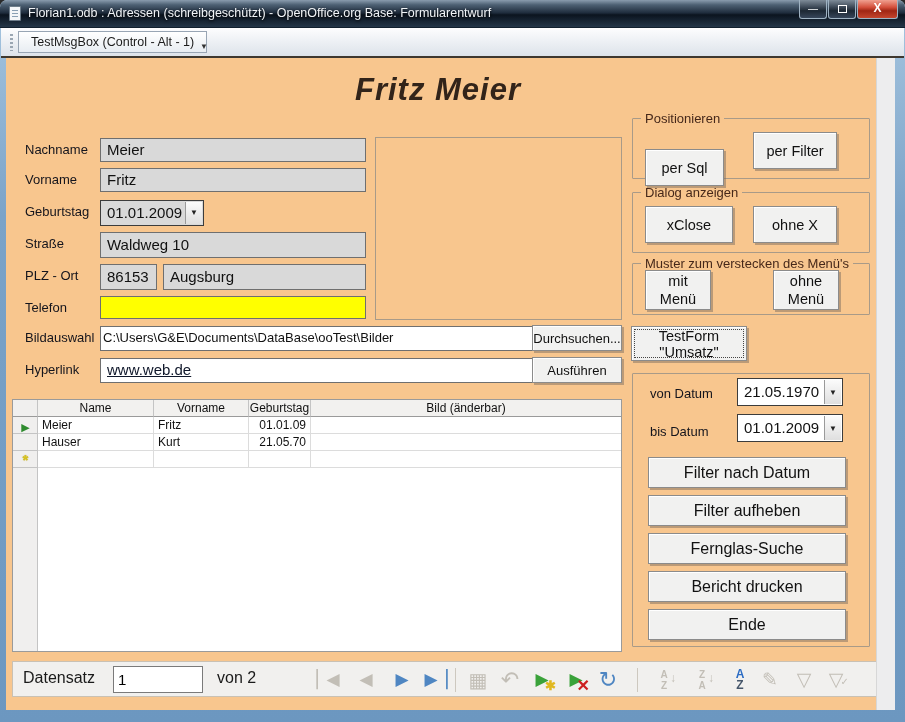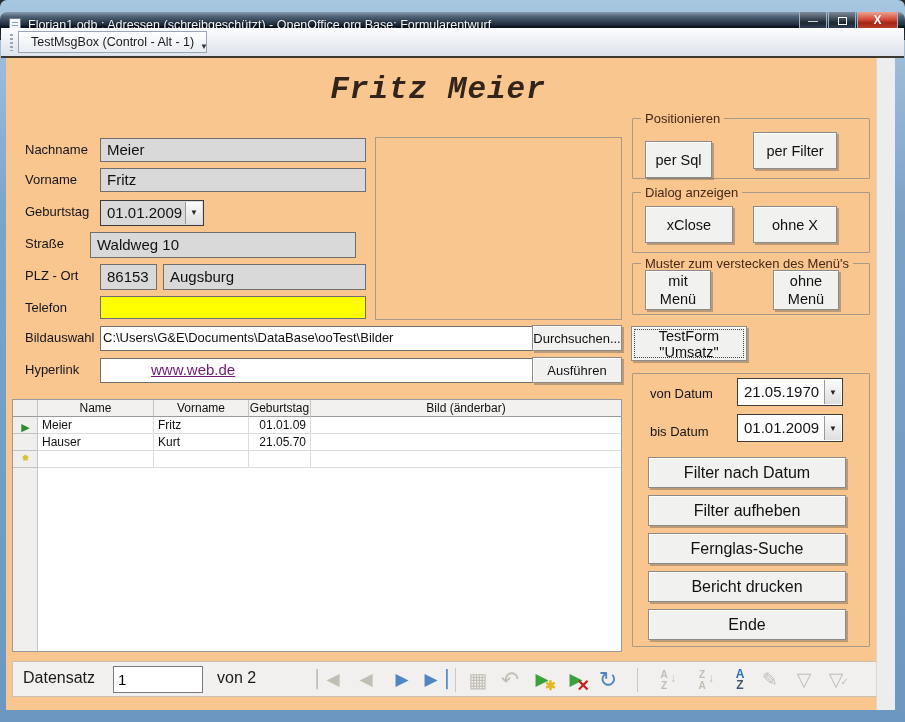--- a/index.html
+++ b/index.html
@@ -6,21 +6,21 @@
   html,body { background:#333; }
   body { font-family:"Liberation Sans", sans-serif; }
   #window {
     position:relative; width:905px; height:722px; overflow:hidden;
     border-radius:7px 7px 0 0;
     background:linear-gradient(180deg,#a7c6e0 0%, #7ba3c8 30%, #6c97c0 100%);
     box-shadow:0 0 10px rgba(0,0,0,.6);
   }
   
   .titlebar {
-    position:absolute; top:12px; left:0; right:0; height:28px;
+    position:absolute; top:0; left:0; right:0; height:28px;
     border-radius:7px 7px 0 0;
     background:linear-gradient(180deg,#8a9cae 0%, #4d6073 18%, #1e2c3c 48%, #0b141f 55%, #243648 100%);
     border-bottom:1px solid #11202e;
   }
   .titlebar .doc-icon {
     position:absolute; left:9px; top:6px; width:12px; height:15px;
     background:#f4f6f8; border:1px solid #6e7d8a; border-radius:1px;
   }
   .titlebar .doc-icon::before {
     content:""; position:absolute; left:2px; top:3px; width:6px; height:1px;
@@ -71,21 +71,21 @@
     position:absolute; left:6px; top:0; width:870px; height:652px;
     background:#f8c68e; overflow:hidden;
   }
   .scrollstrip {
     position:absolute; left:876px; top:0; width:19px; height:652px;
     background:#ededee; border-left:1px solid #d7d7d7;
   }
   
   .form-title {
     position:absolute; left:0; top:14px; width:864px; text-align:center;
-    font-family:Liberation Mono, monospace; font-style:italic; font-weight:bold;
+    font-family:Liberation Sans, sans-serif; font-style:italic; font-weight:bold;
     font-size:31px; color:#32241a; letter-spacing:1px;
   }
   .flabel {
     position:absolute; left:19px; height:24px; line-height:24px;
     font-size:13px; color:#14141c;
   }
   .field {
     position:absolute; background:#d9d9d9; border:1px solid #6f6f6f;
     font-size:15px; color:#111; padding:0 6px; line-height:22px; overflow:hidden;
     white-space:nowrap;
@@ -94,21 +94,21 @@
   .field.yellow { background:#ffff00; }
   .combo { position:absolute; border:1px solid #3c3c3c; font-size:15px; color:#111; }
   .combo .cval { position:absolute; left:6px; top:0; bottom:0; line-height:24px; }
   .combo .carrow {
     position:absolute; right:1px; top:1px; bottom:1px; width:17px;
     background:linear-gradient(180deg,#fbfbfb,#dfdfdf); border-left:1px solid #9a9a9a;
     text-align:center; font-size:8px; color:#222; line-height:22px;
   }
   .combo.gray { background:#d9d9d9; }
   .combo.white { background:#fff; }
-  .hyperlink-text { color:#701a75; text-decoration:underline;margin-left:44px; }
+  .hyperlink-text { color:#0f172a; text-decoration:underline; }
   .img-frame {
     position:absolute; left:369px; top:79px; width:247px; height:183px;
     border:1px solid #a89a88;
   }
   .btn {
     position:absolute; background:#f1f1f0; border:1px solid #8b8b8b;
     box-shadow:2px 2px 0 rgba(125,110,95,.5), inset 1px 1px 0 #ffffff;
     text-align:center; color:#111; cursor:default;
     display:flex; align-items:center; justify-content:center; white-space:pre-line;
   }
@@ -213,37 +213,37 @@
       <div class="flabel" style="top:300px">Hyperlink</div>
 
       <div class="field" style="left:94px; top:80px;  width:266px; height:24px">Meier</div>
       <div class="field" style="left:94px; top:110px; width:266px; height:24px">Fritz</div>
 
       <div class="combo gray" style="left:94px; top:142px; width:104px; height:26px">
         <span class="cval">01.01.2009</span>
         <span class="carrow">▼</span>
       </div>
 
-      <div class="field" style="left:84px; top:174px; width:266px; height:26px; line-height:24px">Waldweg 10</div>
+      <div class="field" style="left:94px; top:174px; width:266px; height:26px; line-height:24px">Waldweg 10</div>
       <div class="field" style="left:94px; top:206px; width:57px; height:26px; line-height:24px">86153</div>
       <div class="field" style="left:157px; top:206px; width:203px; height:26px; line-height:24px">Augsburg</div>
       <div class="field yellow" style="left:94px; top:238px; width:266px; height:23px"></div>
 
       <div class="field white" style="left:94px; top:268px; width:434px; height:25px; font-size:13px; padding:0 2px">C:\Users\G&amp;E\Documents\DataBase\ooTest\Bilder</div>
       <div class="btn small" style="left:526px; top:267px; width:90px; height:26px">Durchsuchen...</div>
 
       <div class="field white" style="left:94px; top:300px; width:434px; height:25px"><span class="hyperlink-text">www.web.de</span></div>
       <div class="btn small" style="left:526px; top:299px; width:90px; height:26px">Ausführen</div>
 
       <div class="img-frame"></div>
 
       <fieldset class="grp" style="left:626px; top:53px; width:238px; height:68px">
         <legend>Positionieren</legend>
       </fieldset>
-      <div class="btn mid" style="left:639px; top:83px; width:67px; height:37px">per Sql</div>
+      <div class="btn mid" style="left:639px; top:91px; width:79px; height:37px">per Sql</div>
       <div class="btn mid" style="left:747px; top:74px; width:84px; height:37px">per Filter</div>
 
       <fieldset class="grp" style="left:626px; top:127px; width:238px; height:68px">
         <legend>Dialog anzeigen</legend>
       </fieldset>
       <div class="btn mid" style="left:639px; top:148px; width:88px; height:37px">xClose</div>
       <div class="btn mid" style="left:747px; top:148px; width:84px; height:37px">ohne X</div>
 
       <fieldset class="grp" style="left:626px; top:198px; width:238px; height:59px">
         <legend>Muster zum verstecken des Menü's</legend>

